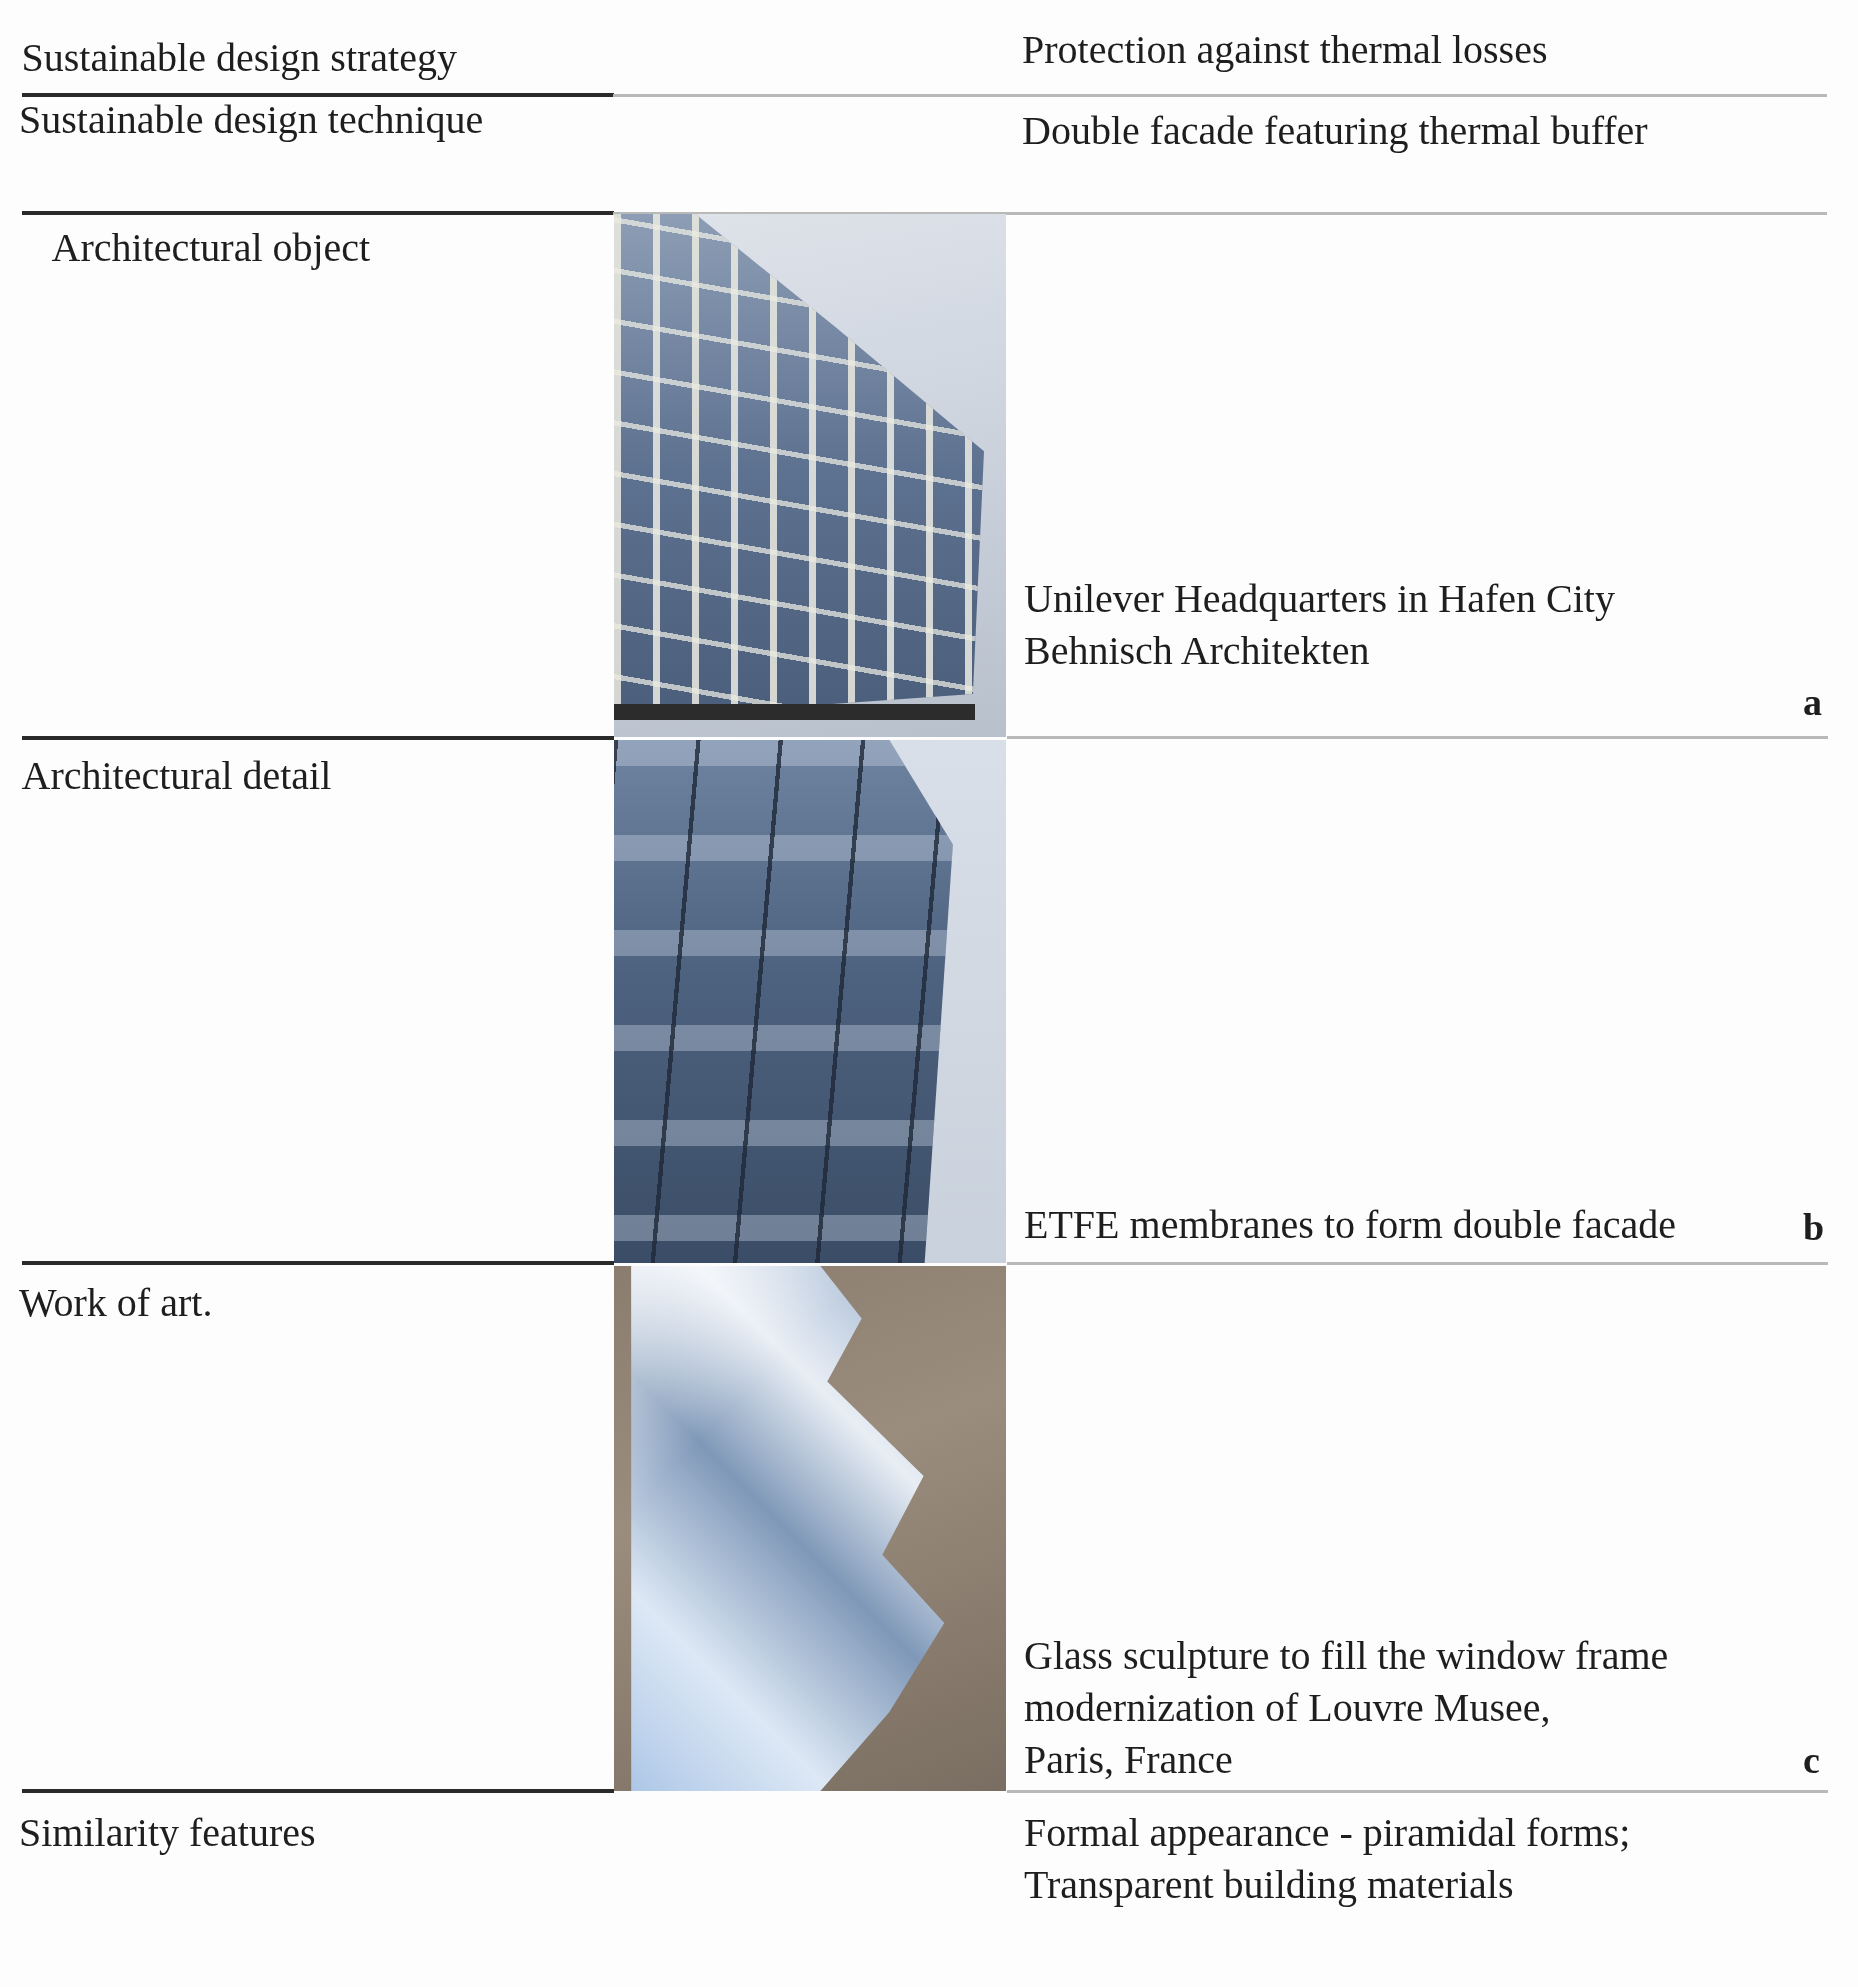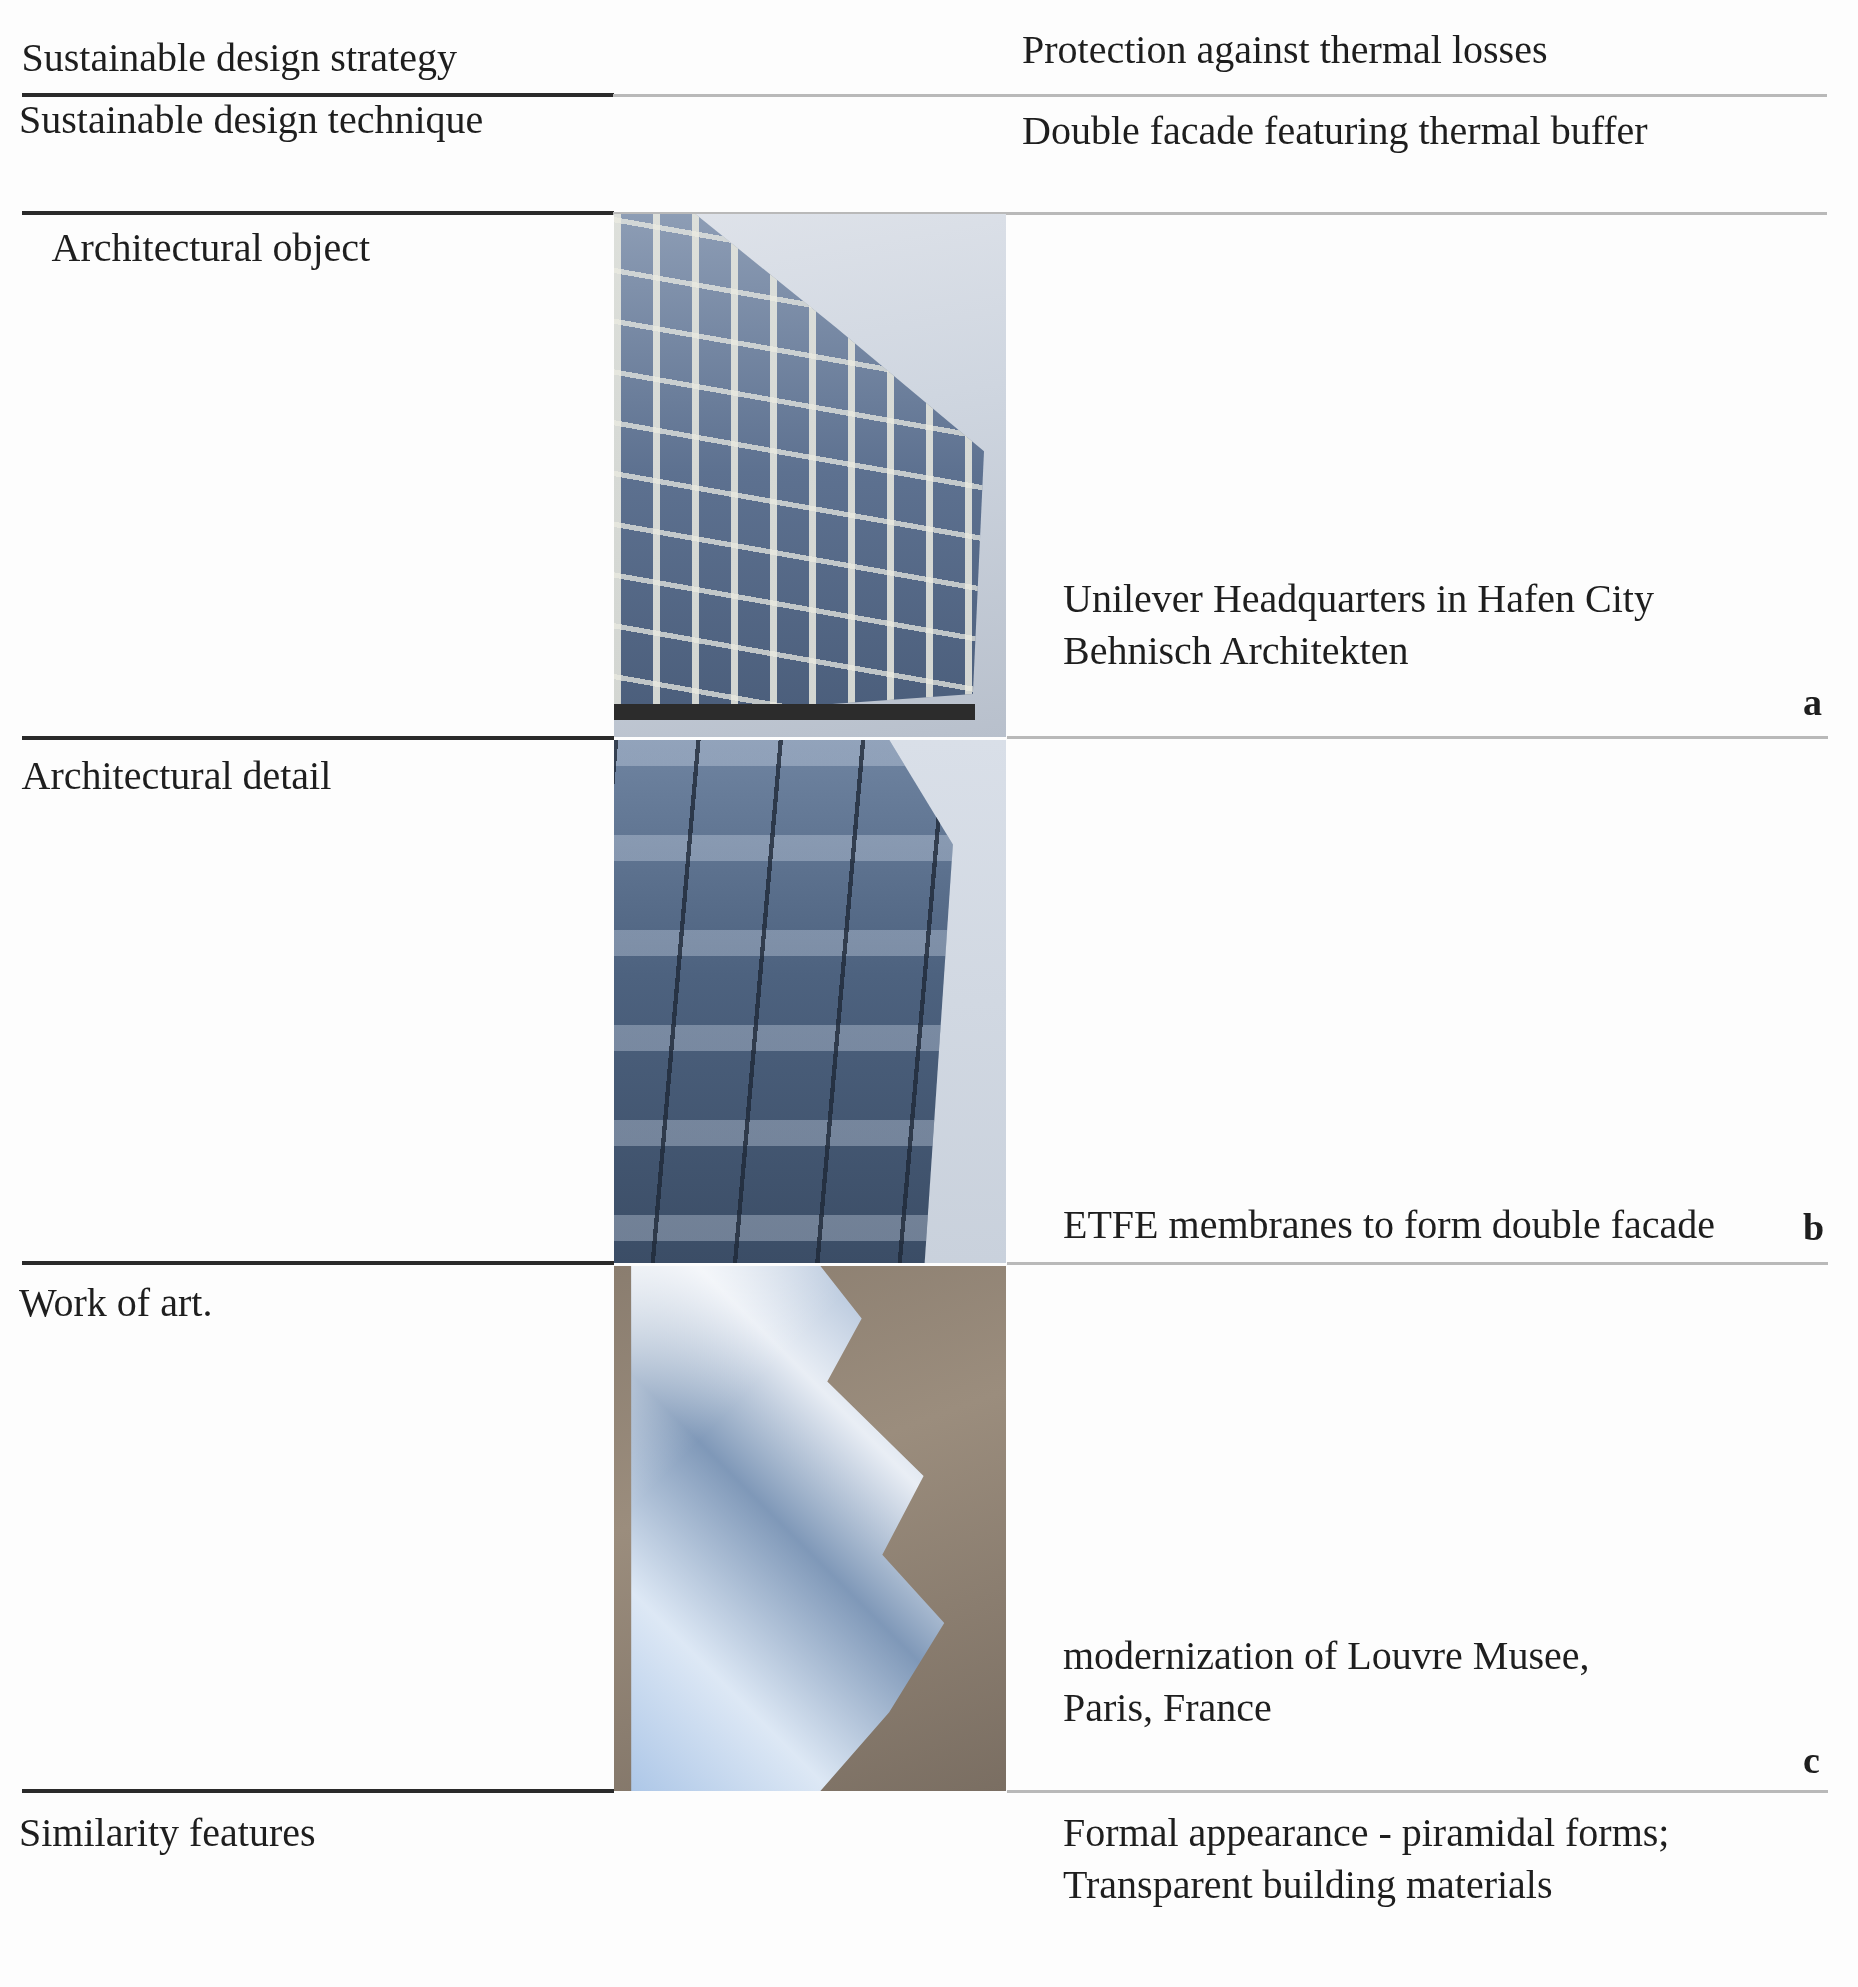--- a/index.html
+++ b/index.html
@@ -3,21 +3,21 @@
 <meta charset="utf-8">
 <style>
   html,body{margin:0;padding:0;background:#fdfdfd;}
   body{width:1858px;height:1987px;position:relative;overflow:hidden;
        font-family:"Liberation Serif","DejaVu Serif",serif;color:#1e1e1e;}
   .txt{position:absolute;font-size:40px;line-height:52px;white-space:nowrap;}
   .rule{position:absolute;height:2.6px;background:#b9b9b9;}
   .rule.thick{height:4.3px;background:#2a2a2a;}
   .photo{position:absolute;left:614px;width:392px;overflow:hidden;}
   .letter{position:absolute;font-weight:bold;font-size:38px;}
-  .multi{position:absolute;font-size:40px;line-height:52px;white-space:nowrap;margin-left:39px;}
+  .multi{position:absolute;font-size:40px;line-height:52px;white-space:nowrap;}
   .multi div{height:52px;}
   
   .photo-a{top:214px;height:523px;
     background:linear-gradient(170deg,#dfe3ea 0%,#cfd6e0 40%,#b8c0cc 100%);}
   .bldg-a{position:absolute;left:0;top:0;width:370px;height:516px;
     background:
       repeating-linear-gradient(90deg,rgba(235,235,225,.85) 0 6.9px,transparent 6.9px 39px),
       repeating-linear-gradient(10deg,rgba(240,240,230,.7) 0 5.2px,transparent 5.2px 50px),
       linear-gradient(180deg,#8d9db5 0%,#5d7190 50%,#4a5d7a 100%);
     clip-path:polygon(0 0,22% 0,60% 22%,100% 46%,97% 93%,0 98%);}
@@ -75,20 +75,21 @@
 </div>
 <div class="letter" style="left:1803px;top:1205px;">b</div>
 <div class="rule thick" style="left:21.5px;top:1261px;width:592px;"></div>
 <div class="rule" style="left:1007px;top:1262px;width:821px;"></div>
 
 <div class="txt" style="left:19px;top:1277px;">Work of art.</div>
 <div class="photo photo-c">
   <div class="glass-c"></div>
 </div>
 <div class="multi" style="left:1024px;top:1630px;">
+  <div>Glass sculpture to fill the window frame</div>
   <div>modernization of Louvre Musee,</div>
   <div>Paris, France</div>
 </div>
 <div class="letter" style="left:1803px;top:1738px;">c</div>
 <div class="rule thick" style="left:21.5px;top:1789px;width:592px;"></div>
 <div class="rule" style="left:1007px;top:1790px;width:821px;"></div>
 
 <div class="txt" style="left:19px;top:1807px;">Similarity features</div>
 <div class="multi" style="left:1024px;top:1807px;">
   <div>Formal appearance - piramidal forms;</div>

